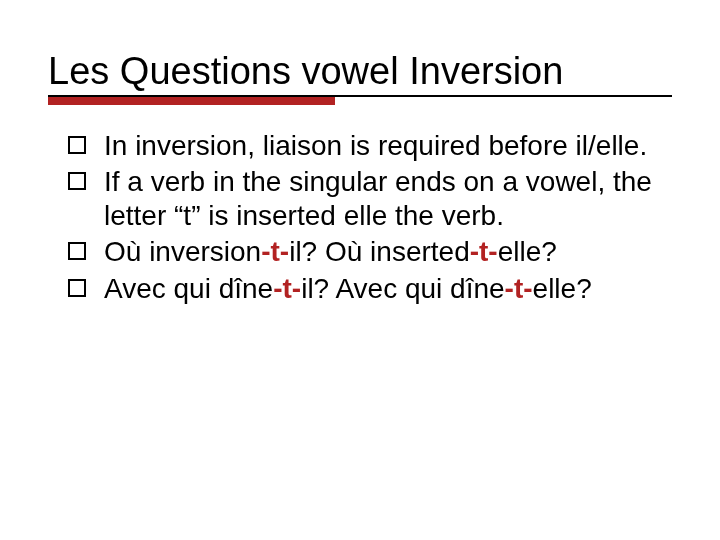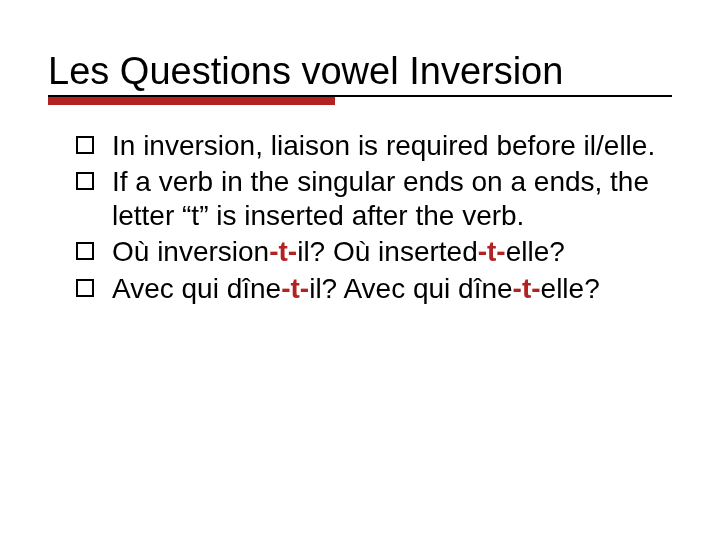--- a/index.html
+++ b/index.html
@@ -29,21 +29,21 @@
   .accent-rule {
     height: 8px;
     background: #b22222;
     width: 46%;
     margin-top: 0;
     margin-bottom: 24px;
   }
   ul.bullets {
     list-style: none;
     padding: 0 0 0 20px;
-    margin: 8px;
+    margin: 0;
     font-size: 28px;
     line-height: 1.22;
   }
   ul.bullets li {
     position: relative;
     padding-left: 36px;
     margin-bottom: 2px;
   }
   ul.bullets li::before {
     content: "";
@@ -62,17 +62,17 @@
   }
 </style>
 </head>
 <body>
 
 <div class="slide">
   <h1 class="title">Les Questions vowel Inversion</h1>
   <div class="accent-rule"></div>
   <ul class="bullets">
       <li><span>In inversion, liaison is required before il/elle.</span></li>
-      <li><span>If a verb in the singular ends on a ends, the letter “t” is inserted after the verb.</span></li>
+      <li><span>If a verb in the singular ends on a vowel, the letter “t” is inserted elle the verb.</span></li>
       <li><span>Où inversion</span><span class="hl">-t-</span><span>il?  Où inserted</span><span class="hl">-t-</span><span>elle?</span></li>
       <li><span>Avec qui dîne</span><span class="hl">-t-</span><span>il?  Avec qui dîne</span><span class="hl">-t-</span><span>elle?</span></li>
     </ul>
 </div>
 
 </body></html>

